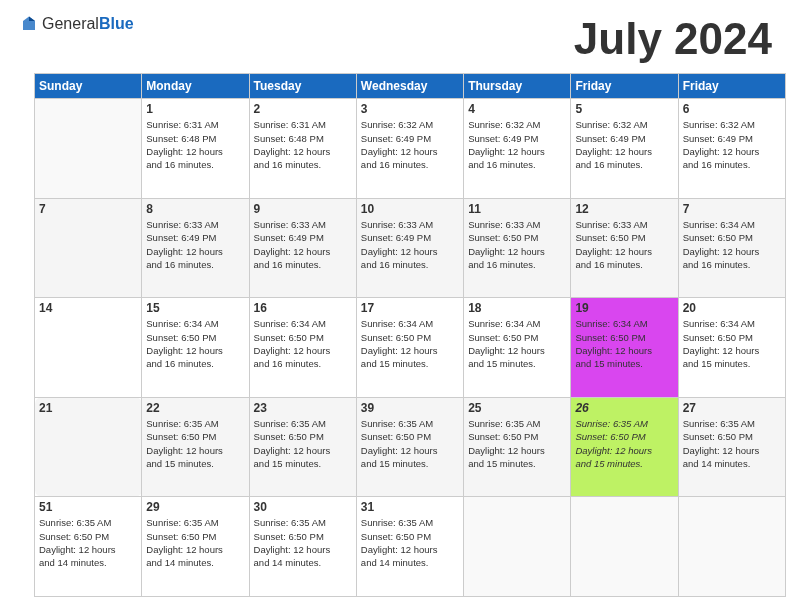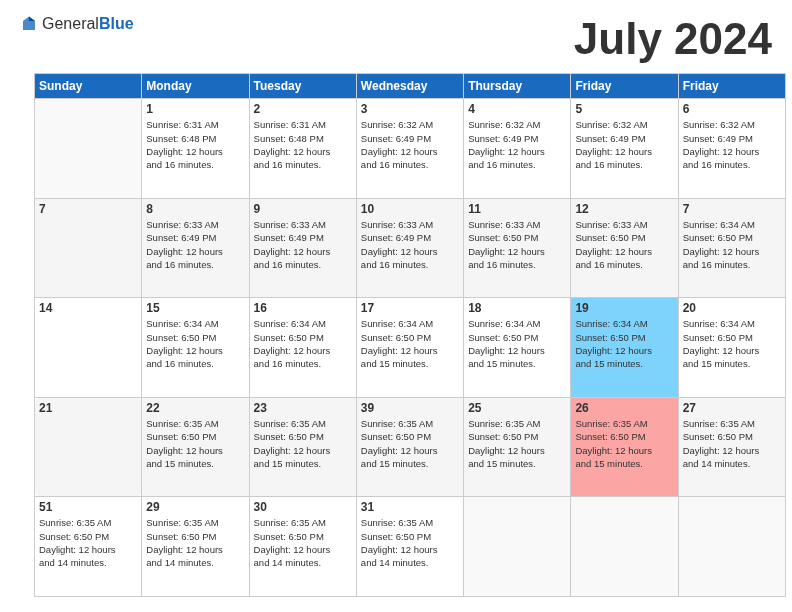--- a/index.html
+++ b/index.html
@@ -245,21 +245,21 @@
 Daylight: 12 hours
 and 15 minutes.</div>
           </td>
           <td style="background: rgb(255, 255, 255);">
             <span class="day-number">18</span>
             <div class="day-info" style="white-space: pre-line;">Sunrise: 6:34 AM
 Sunset: 6:50 PM
 Daylight: 12 hours
 and 15 minutes.</div>
           </td>
-          <td style="background: #7dd3fc;">
+          <td style="background: #d946ef;">
             <span class="day-number">19</span>
             <div class="day-info" style="white-space: pre-line;">Sunrise: 6:34 AM
 Sunset: 6:50 PM
 Daylight: 12 hours
 and 15 minutes.</div>
           </td>
           <td style="background: rgb(255, 255, 255);">
             <span class="day-number">20</span>
             <div class="day-info" style="white-space: pre-line;">Sunrise: 6:34 AM
 Sunset: 6:50 PM
@@ -292,21 +292,21 @@
 Daylight: 12 hours
 and 15 minutes.</div>
           </td>
           <td style="background: rgb(245, 245, 245);">
             <span class="day-number">25</span>
             <div class="day-info" style="white-space: pre-line;">Sunrise: 6:35 AM
 Sunset: 6:50 PM
 Daylight: 12 hours
 and 15 minutes.</div>
           </td>
-          <td style="background: #fca5a5;">
+          <td style="background: #bef264; font-style: italic;">
             <span class="day-number">26</span>
             <div class="day-info" style="white-space: pre-line;">Sunrise: 6:35 AM
 Sunset: 6:50 PM
 Daylight: 12 hours
 and 15 minutes.</div>
           </td>
           <td style="background: rgb(245, 245, 245);">
             <span class="day-number">27</span>
             <div class="day-info" style="white-space: pre-line;">Sunrise: 6:35 AM
 Sunset: 6:50 PM

